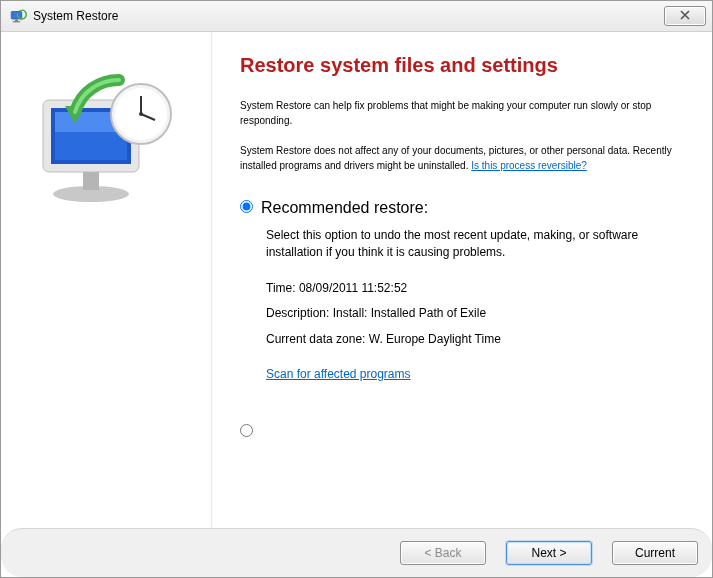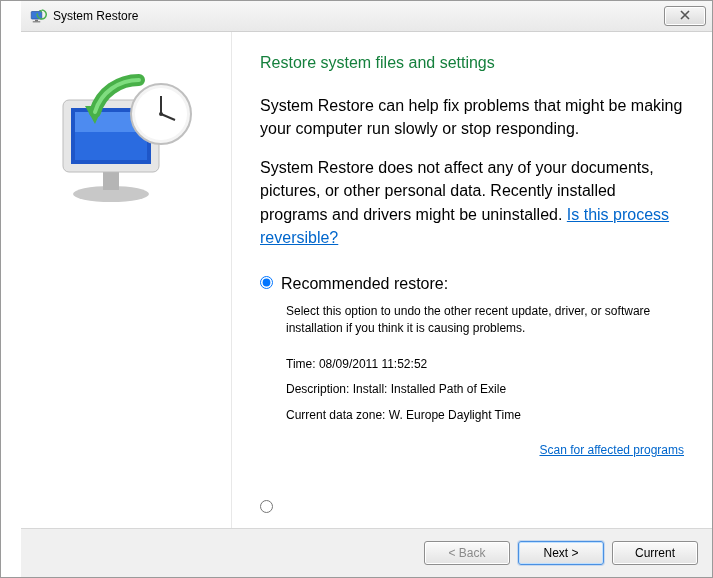--- a/index.html
+++ b/index.html
@@ -11,21 +11,20 @@
     color: #000000;
   }
   .window {
     width: 713px;
     height: 578px;
     border: 1px solid #9a9a9a;
     box-sizing: border-box;
     display: flex;
     flex-direction: column;
     background: #ffffff;
-    padding-left: 20px;
   }
   
   .titlebar {
     height: 30px;
     display: flex;
     align-items: center;
     padding: 0 6px 0 8px;
     background: linear-gradient(to bottom, #f7f7f7, #e9e9e9);
     border-bottom: 1px solid #d0d0d0;
   }
@@ -76,27 +75,27 @@
     align-items: flex-start;
   }
   .main {
     flex: 1 1 auto;
     border-left: 1px solid #e8e8e8;
     padding: 22px 28px 10px 28px;
     box-sizing: border-box;
     overflow: hidden;
   }
   .main h1 {
-    font-size: 16px;
-    font-weight: 400;
-    color: #15803d;
+    font-size: 20px;
+    font-weight: 700;
+    color: #b91c1c;
     margin: 0 0 22px 0;
   }
   .para {
-    font-size: 16px;
+    font-size: 10px;
     line-height: 1.45;
     margin: 0 0 16px 0;
     color: #000000;
   }
   .link {
     color: #0066cc;
     text-decoration: underline;
     cursor: pointer;
   }
   .options {
@@ -120,31 +119,31 @@
   }
   .opt-details .desc {
     margin-bottom: 18px;
   }
   .opt-details .kv {
     margin-bottom: 8px;
   }
   .opt-details .scan {
     margin-top: 18px;
     margin-bottom: 40px;
-    text-align: right;
   }
 
   
   .footer {
     border-top: 1px solid #d7d7d7;
     background: #f0f0f0;
     padding: 12px 14px;
     display: flex;
     justify-content: flex-end;
-    gap: 8px;
+    gap: 20px;
+    border-radius: 21px;
   }
   .btn {
     min-width: 86px;
     height: 24px;
     border: 1px solid #8e8e8e;
     border-radius: 3px;
     background: linear-gradient(to bottom, #fbfbfb, #e3e3e3);
     font-size: 12px;
     font-family: inherit;
     color: #000000;
@@ -223,21 +222,21 @@
         </p>
 
         <div class="options">
 
           <label class="opt">
             <input type="radio" name="restore-opt" checked="" style="">
             <span class="opt-label">Recommended restore:</span>
           </label>
 
           <div class="opt-details">
-            <div class="desc">Select this option to undo the other recent update, driver, or software installation if you think it is causing problems.</div>
+            <div class="desc">Select this option to undo the most recent update, making, or software installation if you think it is causing problems.</div>
 
             <div class="kv">
               <span>Time:</span>
               <span>08/09/2011 11:52:52</span>
             </div>
             <div class="kv">
               <span>Description:</span>
               <span>Install: Installed Path of Exile</span>
             </div>
             <div class="kv">

